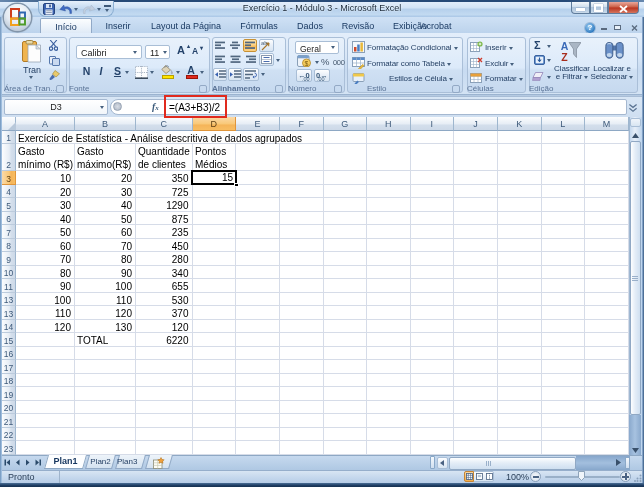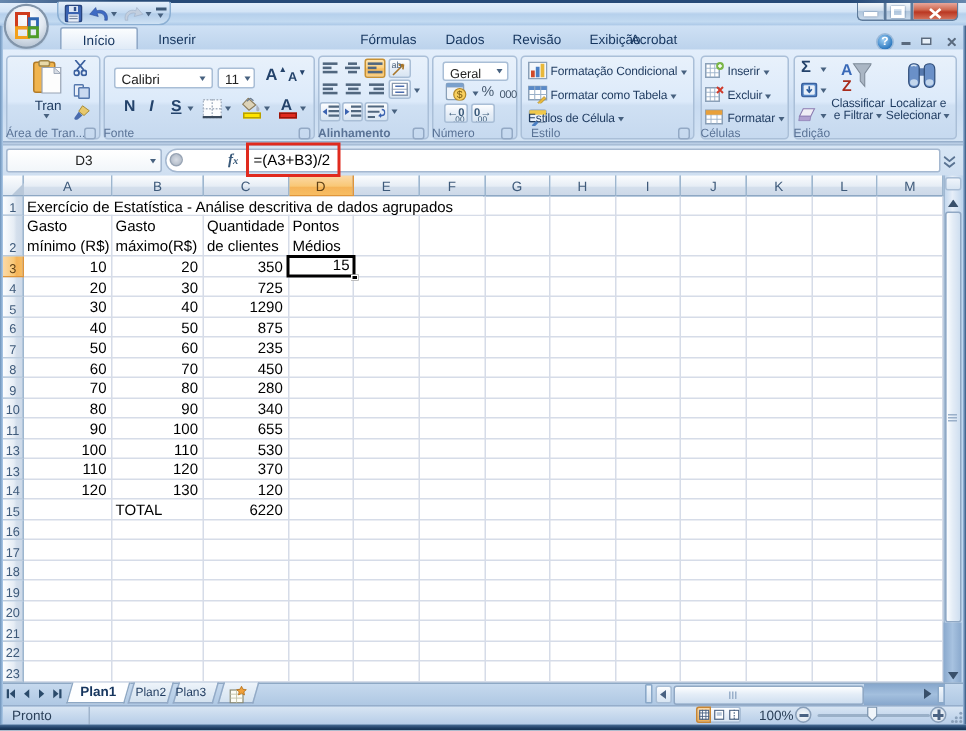--- a/index.html
+++ b/index.html
@@ -51,20 +51,21 @@
 #vsb { left:629px; top:117px; width:12px; height:338px; background:linear-gradient(90deg,#c4d8ee,#e6eef8 45%,#c4d8ee); border-left:1px solid #a0b8d2; }
 #tabbar { left:2px; top:455px; width:640px; height:15px; background:linear-gradient(#c6d9ee,#afc8e3); border-top:1px solid #8ea8c4; }
 #statusbar { left:2px; top:470px; width:640px; height:13px; background:linear-gradient(#d8e5f3,#c3d6ec 60%,#b7cde7); border-top:1px solid #96aecb; font-size:9px; color:#2a3f58; }
 #bleft { left:0; top:17px; width:2px; height:466px; background:linear-gradient(90deg,#6d92ba,#aecbe9); }
 #bright { left:642px; top:17px; width:2px; height:466px; background:linear-gradient(90deg,#9dbbdf,#33567e); }
 #bbot { left:0; top:483px; width:644px; height:4px; background:linear-gradient(#4a6e96,#1e3d63 60%,#16304f); }
 </style></head><body>
 <div id="win">
 <div class="abs" id="titlebar"></div>
     <div class="abs" id="titletop"></div>
+<div class="abs" id="title">Exercício 1 - Módulo 3 - Microsoft Excel</div>
 <div class="abs wbtn" id="btnmin"></div>
     <div class="abs wbtn" id="btnmax"></div>
     <div class="abs wbtn" id="btnclose"></div>
 <div class="abs" style="left:576px;top:8px;width:9px;height:3px;background:#fff;box-shadow:0 0 1px #46628a;z-index:3"></div>
 <div class="abs" style="left:594px;top:4px;width:9px;height:8px;border:2px solid #fff;box-shadow:0 0 1px #46628a;z-index:3"></div>
 <svg class="abs" style="left:619px;top:5px;z-index:3" width="9" height="8" viewBox="0 0 9 8">
       <path d="M1 1 L8 7 M8 1 L1 7" stroke="#fff" stroke-width="1.8"></path>
     </svg>
 <div class="abs" id="qat"></div>
 <svg class="abs" style="left:43px;top:3px" width="12" height="12" viewBox="0 0 12 12">
@@ -88,20 +89,21 @@
 <div class="abs" id="orb"></div>
 <svg class="abs" style="left:10px;top:8px;z-index:21" width="16" height="18" viewBox="0 0 16 18">
 <path d="M1 1 h8 v9.5 h-8 z" fill="none" stroke="#cf3c1d" stroke-width="2"></path>
 <path d="M1 10.5 h8 v6.5 h-8 z" fill="none" stroke="#f2a01d" stroke-width="2"></path>
 <path d="M9.5 4.5 h5.5 v6 h-5.5 z" fill="none" stroke="#2e66b0" stroke-width="1.9"></path>
 <path d="M9.5 10.5 h5.5 v6 h-5.5 z" fill="none" stroke="#4e9c28" stroke-width="1.9"></path>
     </svg>
 <div class="abs" id="tabstrip"></div>
 <div class="abs rtab" id="tab-active" style="left:40px;width:52px;">Início</div>
 <div class="abs rtab" style="left:97px;width:42px;">Inserir</div>
+<div class="abs rtab" style="left:144px;width:84px;">Layout da Página</div>
 <div class="abs rtab" style="left:233px;width:52px;">Fórmulas</div>
 <div class="abs rtab" style="left:290px;width:40px;">Dados</div>
 <div class="abs rtab" style="left:335px;width:46px;">Revisão</div>
 <div class="abs rtab" style="left:386px;width:48px;">Exibição</div>
 <div class="abs rtab" style="left:413px;width:46px;">Acrobat</div>
 <div class="abs" style="left:585px;top:23px;width:10px;height:10px;border-radius:50%;background:radial-gradient(circle at 40% 35%,#9fd0f5,#2f7ac0 70%,#1d5a96);font-size:8px;color:#fff;text-align:center;line-height:10px;font-weight:bold;box-shadow:0 0 0 1px #9ab8d8;">?</div>
 <div class="abs" style="left:601px;top:28px;width:6px;height:2px;background:#5a6a7e"></div>
 <div class="abs" style="left:614px;top:25px;width:7px;height:5px;border:1px solid #5a6a7e;background:#e8f0f8;"></div>
 <svg class="abs" style="left:631px;top:25px" width="7" height="6" viewBox="0 0 7 6">
       <path d="M1 0.5 L6 5.5 M6 0.5 L1 5.5" stroke="#5a6a7e" stroke-width="1.3"></path>
@@ -114,21 +116,21 @@
 <div class="abs grp" style="left:69px;width:141px;"></div>
 <div class="abs grplabel" style="left:69px;width:131px;">Fonte</div>
 <div class="abs launch" style="left:199px;"></div>
 <div class="abs grp" style="left:212px;width:74px;"></div>
 <div class="abs grplabel" style="left:212px;width:64px;font-weight:bold;">Alinhamento</div>
 <div class="abs launch" style="left:275px;"></div>
 <div class="abs grp" style="left:288px;width:57px;"></div>
 <div class="abs grplabel" style="left:288px;width:47px;">Número</div>
 <div class="abs launch" style="left:334px;"></div>
 <div class="abs grp" style="left:347px;width:116px;"></div>
-<div class="abs grplabel" style="left:354px;width:106px;">Estilo</div>
+<div class="abs grplabel" style="left:367px;width:106px;">Estilo</div>
 <div class="abs launch" style="left:452px;"></div>
 <div class="abs grp" style="left:467px;width:59px;"></div>
 <div class="abs grplabel" style="left:467px;width:59px;">Células</div>
 <div class="abs grp" style="left:529px;width:109px;"></div>
 <div class="abs grplabel" style="left:529px;width:109px;">Edição</div>
 <svg class="abs" style="left:22px;top:40px" width="20" height="24" viewBox="0 0 20 24">
 <rect x="0.5" y="1.5" width="14" height="20" rx="1.5" fill="#f0b44e" stroke="#b27b27"></rect>
 <rect x="4" y="0.5" width="7" height="3.5" rx="1.2" fill="#e8d9a8" stroke="#a08648"></rect>
 <path d="M6 5 h12.5 v17 h-12.5 z" fill="#fdfdfd" stroke="#98a4b4" stroke-width="0.8"></path>
 <path d="M14 5 l4.5 4 h-4.5 z" fill="#d8dde5" stroke="#98a4b4" stroke-width="0.6"></path>
@@ -267,21 +269,21 @@
 <rect x="0.5" y="0.5" width="12" height="2.5" fill="#5a8ac8"></rect>
 <path d="M0.5 6 h12 M4.5 0.5 v9 M8.5 0.5 v9" stroke="#9ab0c8" stroke-width="0.7"></path>
 <path d="M6.5 11.5 l4.2 -4.2 l1.3 1.3 l-4.2 4.2 z" fill="#e8b83a" stroke="#9a7a20" stroke-width="0.4"></path>
     </svg>
 <div class="abs rbtxt" style="left:367px;top:59px;">Formatar como Tabela <span class="caret" style="margin-left:0px"></span></div>
 <svg class="abs" style="left:352px;top:72px" width="13" height="12" viewBox="0 0 13 12">
 <rect x="1" y="1.5" width="11" height="8" rx="1" fill="#e8f0fa" stroke="#8aa0b8"></rect>
 <rect x="1" y="1.5" width="11" height="3" fill="#f0c84a"></rect>
 <path d="M2.5 11.5 l3 -3 l1.4 1.4 l-3 3 z" fill="#4a7ec2"></path>
     </svg>
-<div class="abs rbtxt" style="left:352px;top:74px;">Estilos de Célula <span class="caret" style="margin-left:0px"></span></div>
+<div class="abs rbtxt" style="left:389px;top:74px;">Estilos de Célula <span class="caret" style="margin-left:0px"></span></div>
 <svg class="abs" style="left:470px;top:41px" width="13" height="12" viewBox="0 0 13 12">
 <rect x="0.5" y="1.5" width="9" height="9" fill="#fff" stroke="#8aa0b8"></rect>
       <path d="M0.5 4.5 h9 M0.5 7.5 h9 M3.5 1.5 v9 M6.5 1.5 v9" stroke="#9ab0c8" stroke-width="0.6"></path>
 <circle cx="10" cy="3" r="2.6" fill="#7ab648"></circle>
       <path d="M10 1.7 v2.6 M8.7 3 h2.6" stroke="#fff" stroke-width="0.9"></path>
     </svg>
 <div class="abs rbtxt" style="left:485px;top:43px;">Inserir <span class="caret" style="margin-left:0px"></span></div>
 <svg class="abs" style="left:470px;top:57px" width="13" height="12" viewBox="0 0 13 12">
 <rect x="0.5" y="1.5" width="9" height="9" fill="#fff" stroke="#8aa0b8"></rect>
       <path d="M0.5 4.5 h9 M0.5 7.5 h9 M3.5 1.5 v9 M6.5 1.5 v9" stroke="#9ab0c8" stroke-width="0.6"></path>

